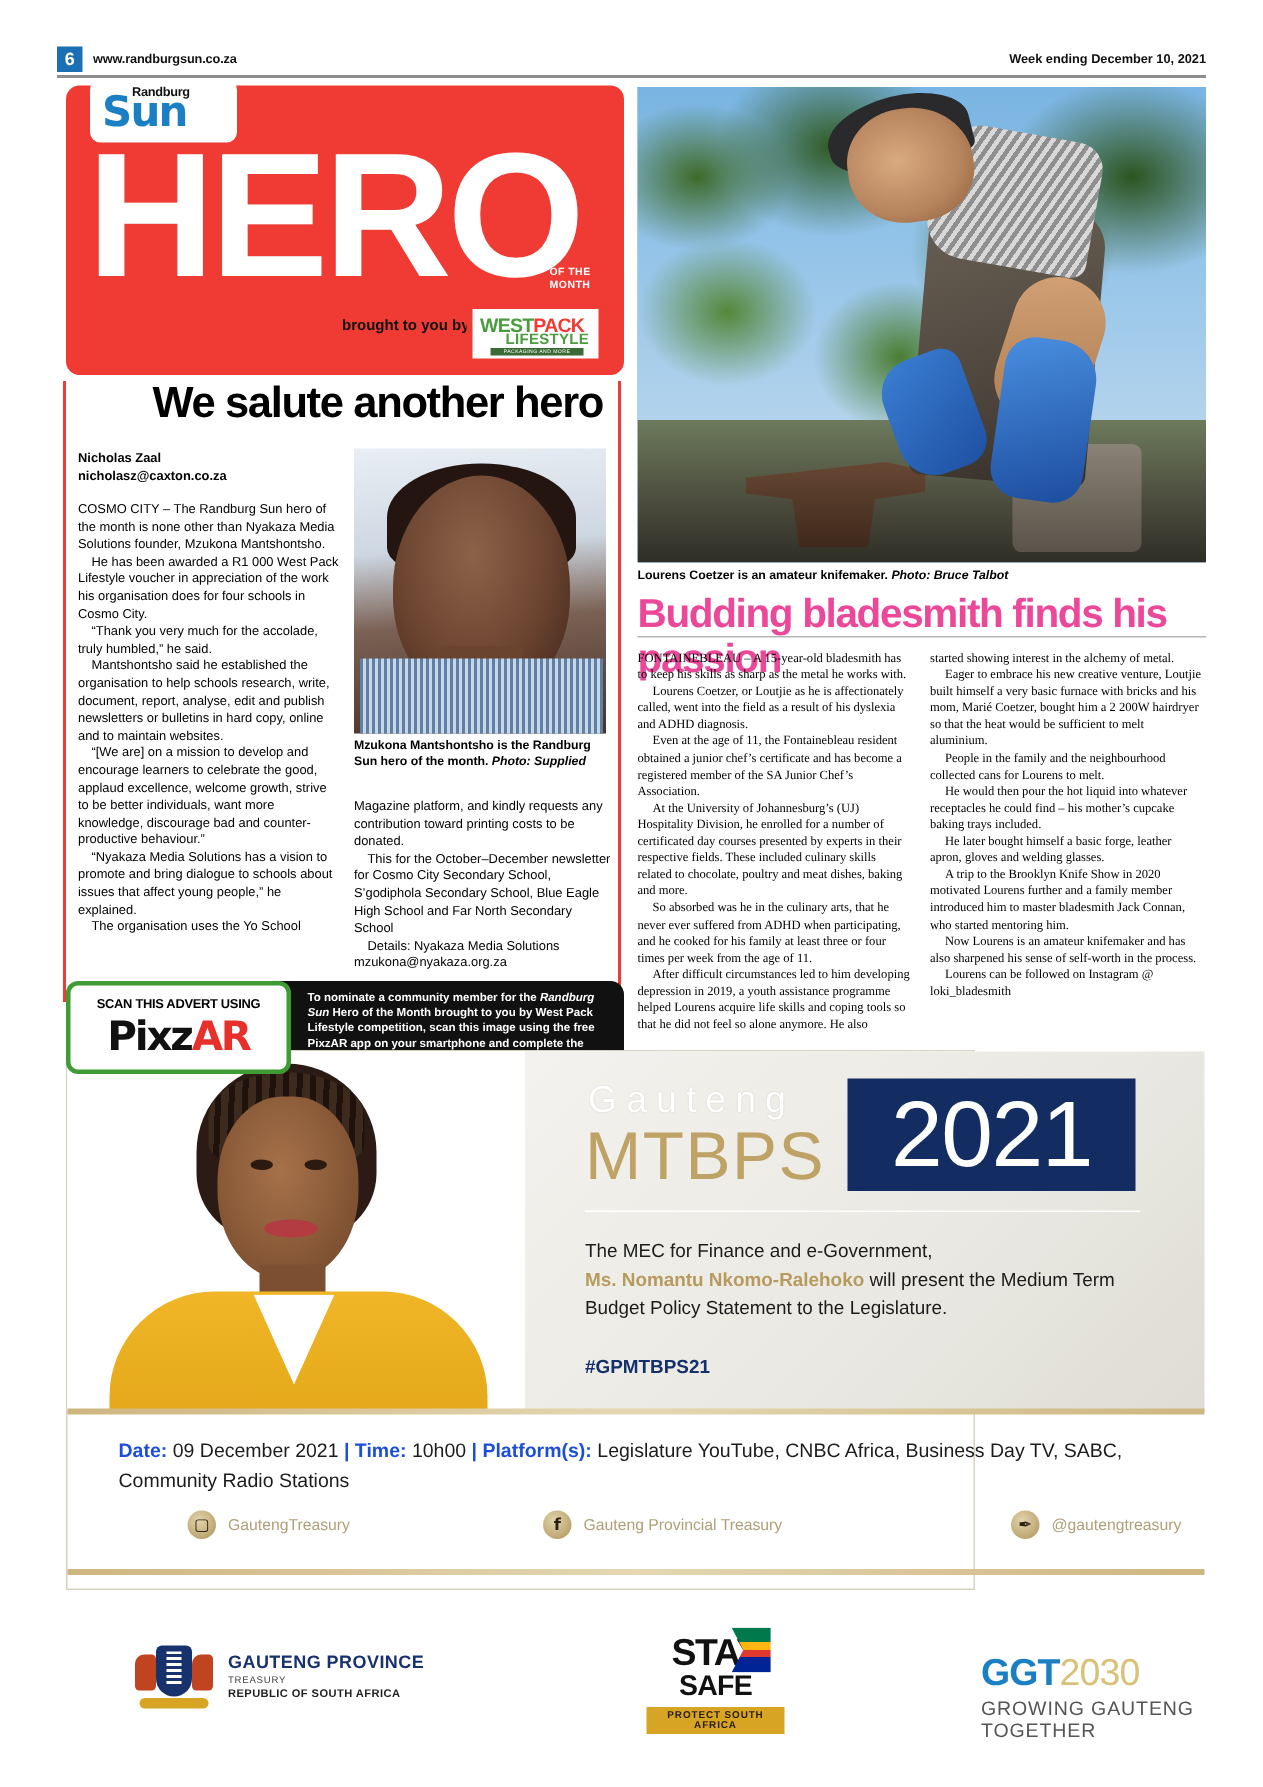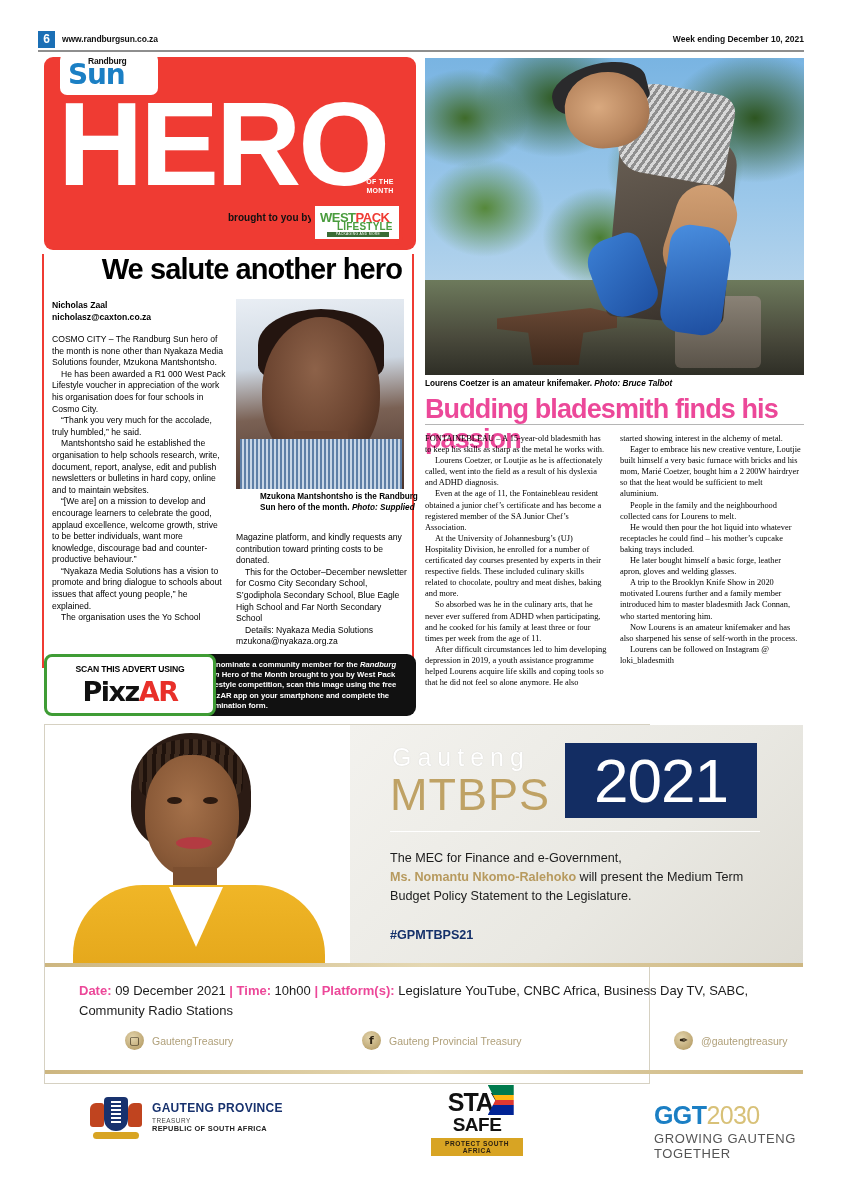--- a/index.html
+++ b/index.html
@@ -134,40 +134,40 @@
   .mz-shirt {
     position: absolute; left: 4px; top: 140px; width: 162px; height: 52px;
     background: repeating-linear-gradient(90deg,#5e7fa6 0 2px,#c8d6e6 2px 4px);
   }
   .mz-neck {
     position: absolute; left: 58px; top: 132px; width: 54px; height: 30px;
     background: #6b4430;
   }
   .mz-caption {
     position: absolute; left: 236px; top: 492px; width: 170px;
-    font-size: 8.2px; font-weight: bold; color: #000; line-height: 10.6px; margin-left: 24px;
+    font-size: 8.2px; font-weight: bold; color: #000; line-height: 10.6px;
   }
   .mz-caption .credit { font-weight: bold; font-style: italic; }
   .right-col-body {
     position: absolute; left: 236px; top: 532px; width: 172px;
     font-size: 8.6px; color: #000; line-height: 11.6px;
   }
   .right-col-body p { margin: 0; }
   .right-col-body p.ind { text-indent: 9px; }
   .left-rule-v2 {
     position: absolute; left: 412px; top: 254px; width: 2px; height: 414px;
     background: #ef3b33;
   }
 
   
   .pixz-wrap {
     position: absolute; left: 44px; top: 654px; width: 372px; height: 62px;
   }
   .pixz-left {
-    position: absolute; left: 0; top: 0; width: 172px; height: 62px;
+    position: absolute; left: 0; top: 0; width: 150px; height: 62px;
     background: #fff; border: 3px solid #3f9c35; border-radius: 8px; z-index: 2;
   }
   .pixz-scan {
     position: absolute; left: 0; right: 0; top: 7px; text-align: center;
     font-size: 8.6px; font-weight: bold; color: #000; letter-spacing: -0.2px;
   }
   .pixz-logo {
     position: absolute; left: 0; right: 0; top: 20px; text-align: center;
     font-size: 27px; font-weight: bold; letter-spacing: -1.5px; line-height: 30px;
     font-family: "DejaVu Sans", sans-serif;
@@ -267,21 +267,21 @@
     font-size: 8.4px; color: #000; line-height: 11.1px;
     font-family: "Liberation Serif", serif; text-align: left;
   }
   .knife-col p { margin: 0; }
   .knife-col p.ind { text-indent: 10px; }
   .knife-col-1 { left: 425px; }
   .knife-col-2 { left: 620px; }
 
   
   .ad {
-    position: absolute; left: 44px; top: 724px; width: 606px; height: 360px;
+    position: absolute; left: 44px; top: 700px; width: 606px; height: 360px;
     background: #fff; border: 1px solid #d6d1c2;
   }
   .ad-top { position: absolute; left: 0; top: 0; width: 758px; height: 240px; background: #fff; }
   .ad-photo {
     position: absolute; left: 0; top: 0; width: 305px; height: 240px;
     background: #ffffff; overflow: hidden;
   }
   .w-hair {
     position: absolute; left: 86px; top: 8px; width: 120px; height: 118px;
     background: #2b1b14; border-radius: 50% 50% 38% 38%;
@@ -345,21 +345,21 @@
     font-size: 12.6px; font-weight: bold; color: #14306a;
   }
   .ad-goldbar {
     position: absolute; left: 0; top: 238px; width: 758px; height: 4px;
     background: linear-gradient(90deg,#cdb680 0%,#e4d7b2 50%,#cdb680 100%);
   }
   .ad-info {
     position: absolute; left: 34px; top: 256px; width: 700px;
     font-size: 13px; color: #1c1c1c; line-height: 20px;
   }
-  .ad-info b { color: #ec4899; }
+  .ad-info b { color: #1d4ed8; }
   .ad-social {
     position: absolute; left: 34px; top: 306px; width: 700px; height: 26px;
   }
   .soc { position: absolute; display: flex; align-items: center; }
   .soc-ico {
     width: 19px; height: 19px; border-radius: 50%;
     background: radial-gradient(circle at 40% 35%,#e3d4ac 0%,#bda672 70%,#9d8752 100%);
     color: #2d2213; font-size: 11px; line-height: 19px; text-align: center;
     font-weight: bold; font-family: "DejaVu Sans", sans-serif;
   }

